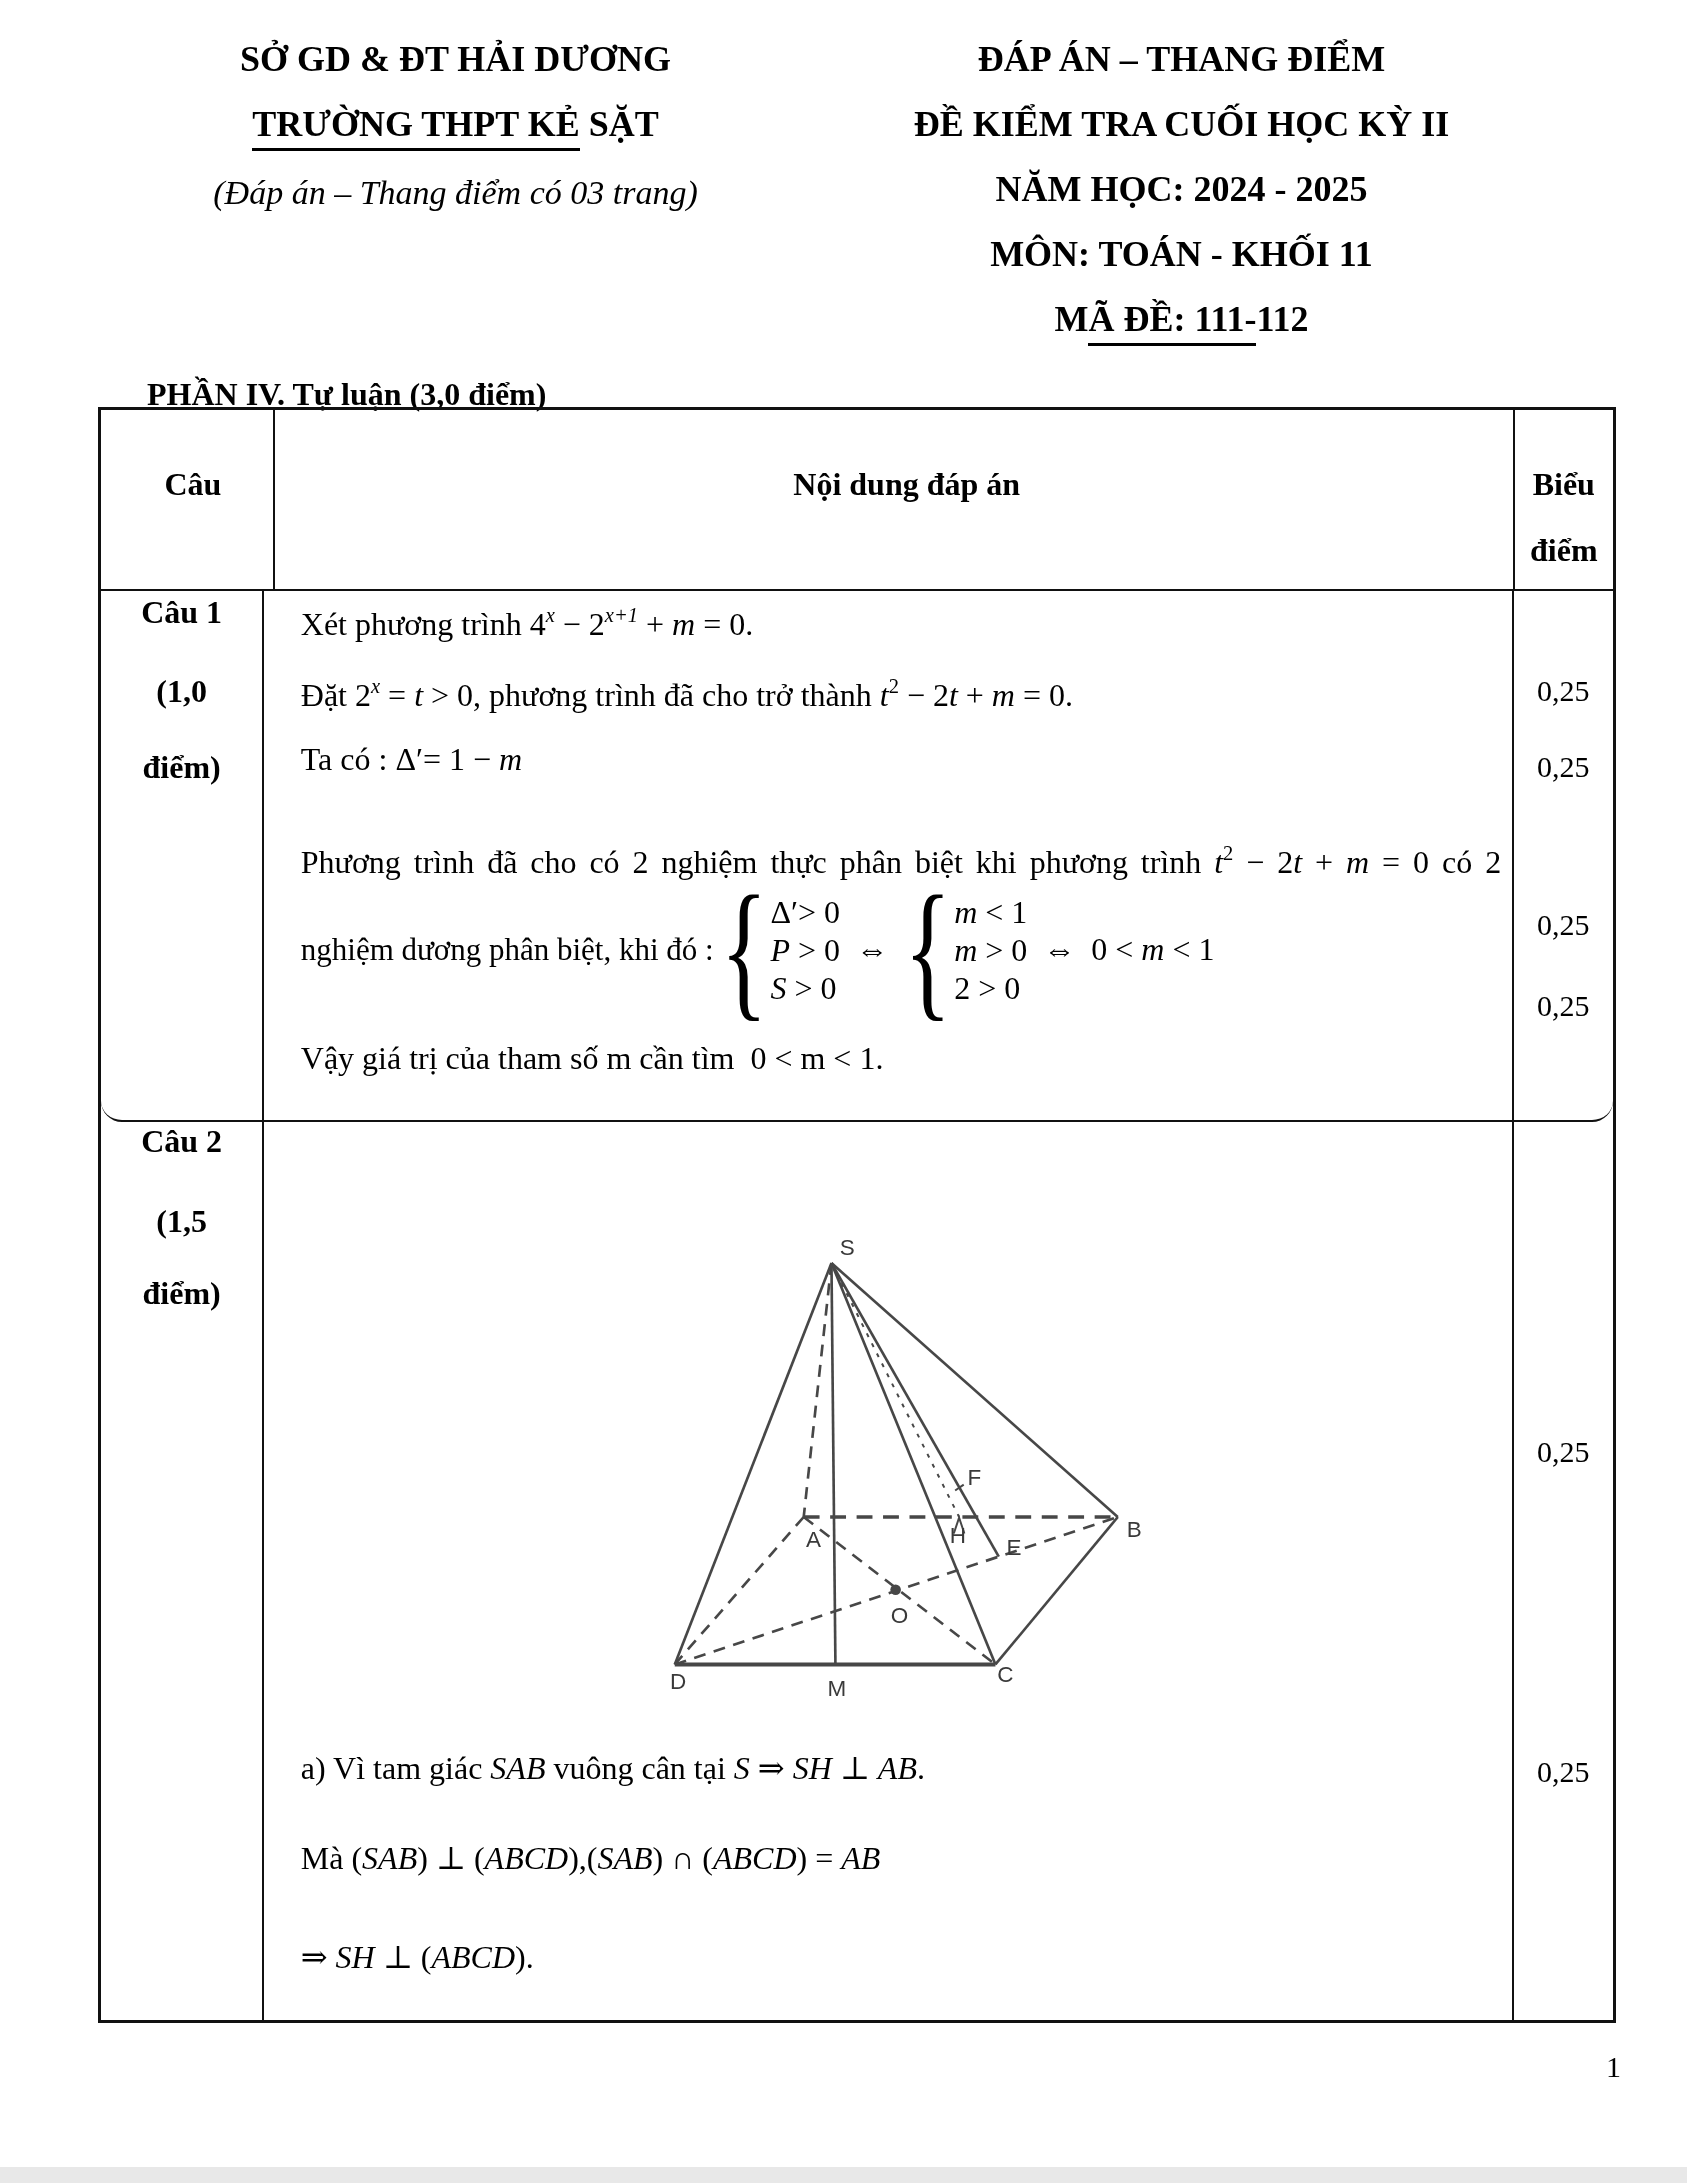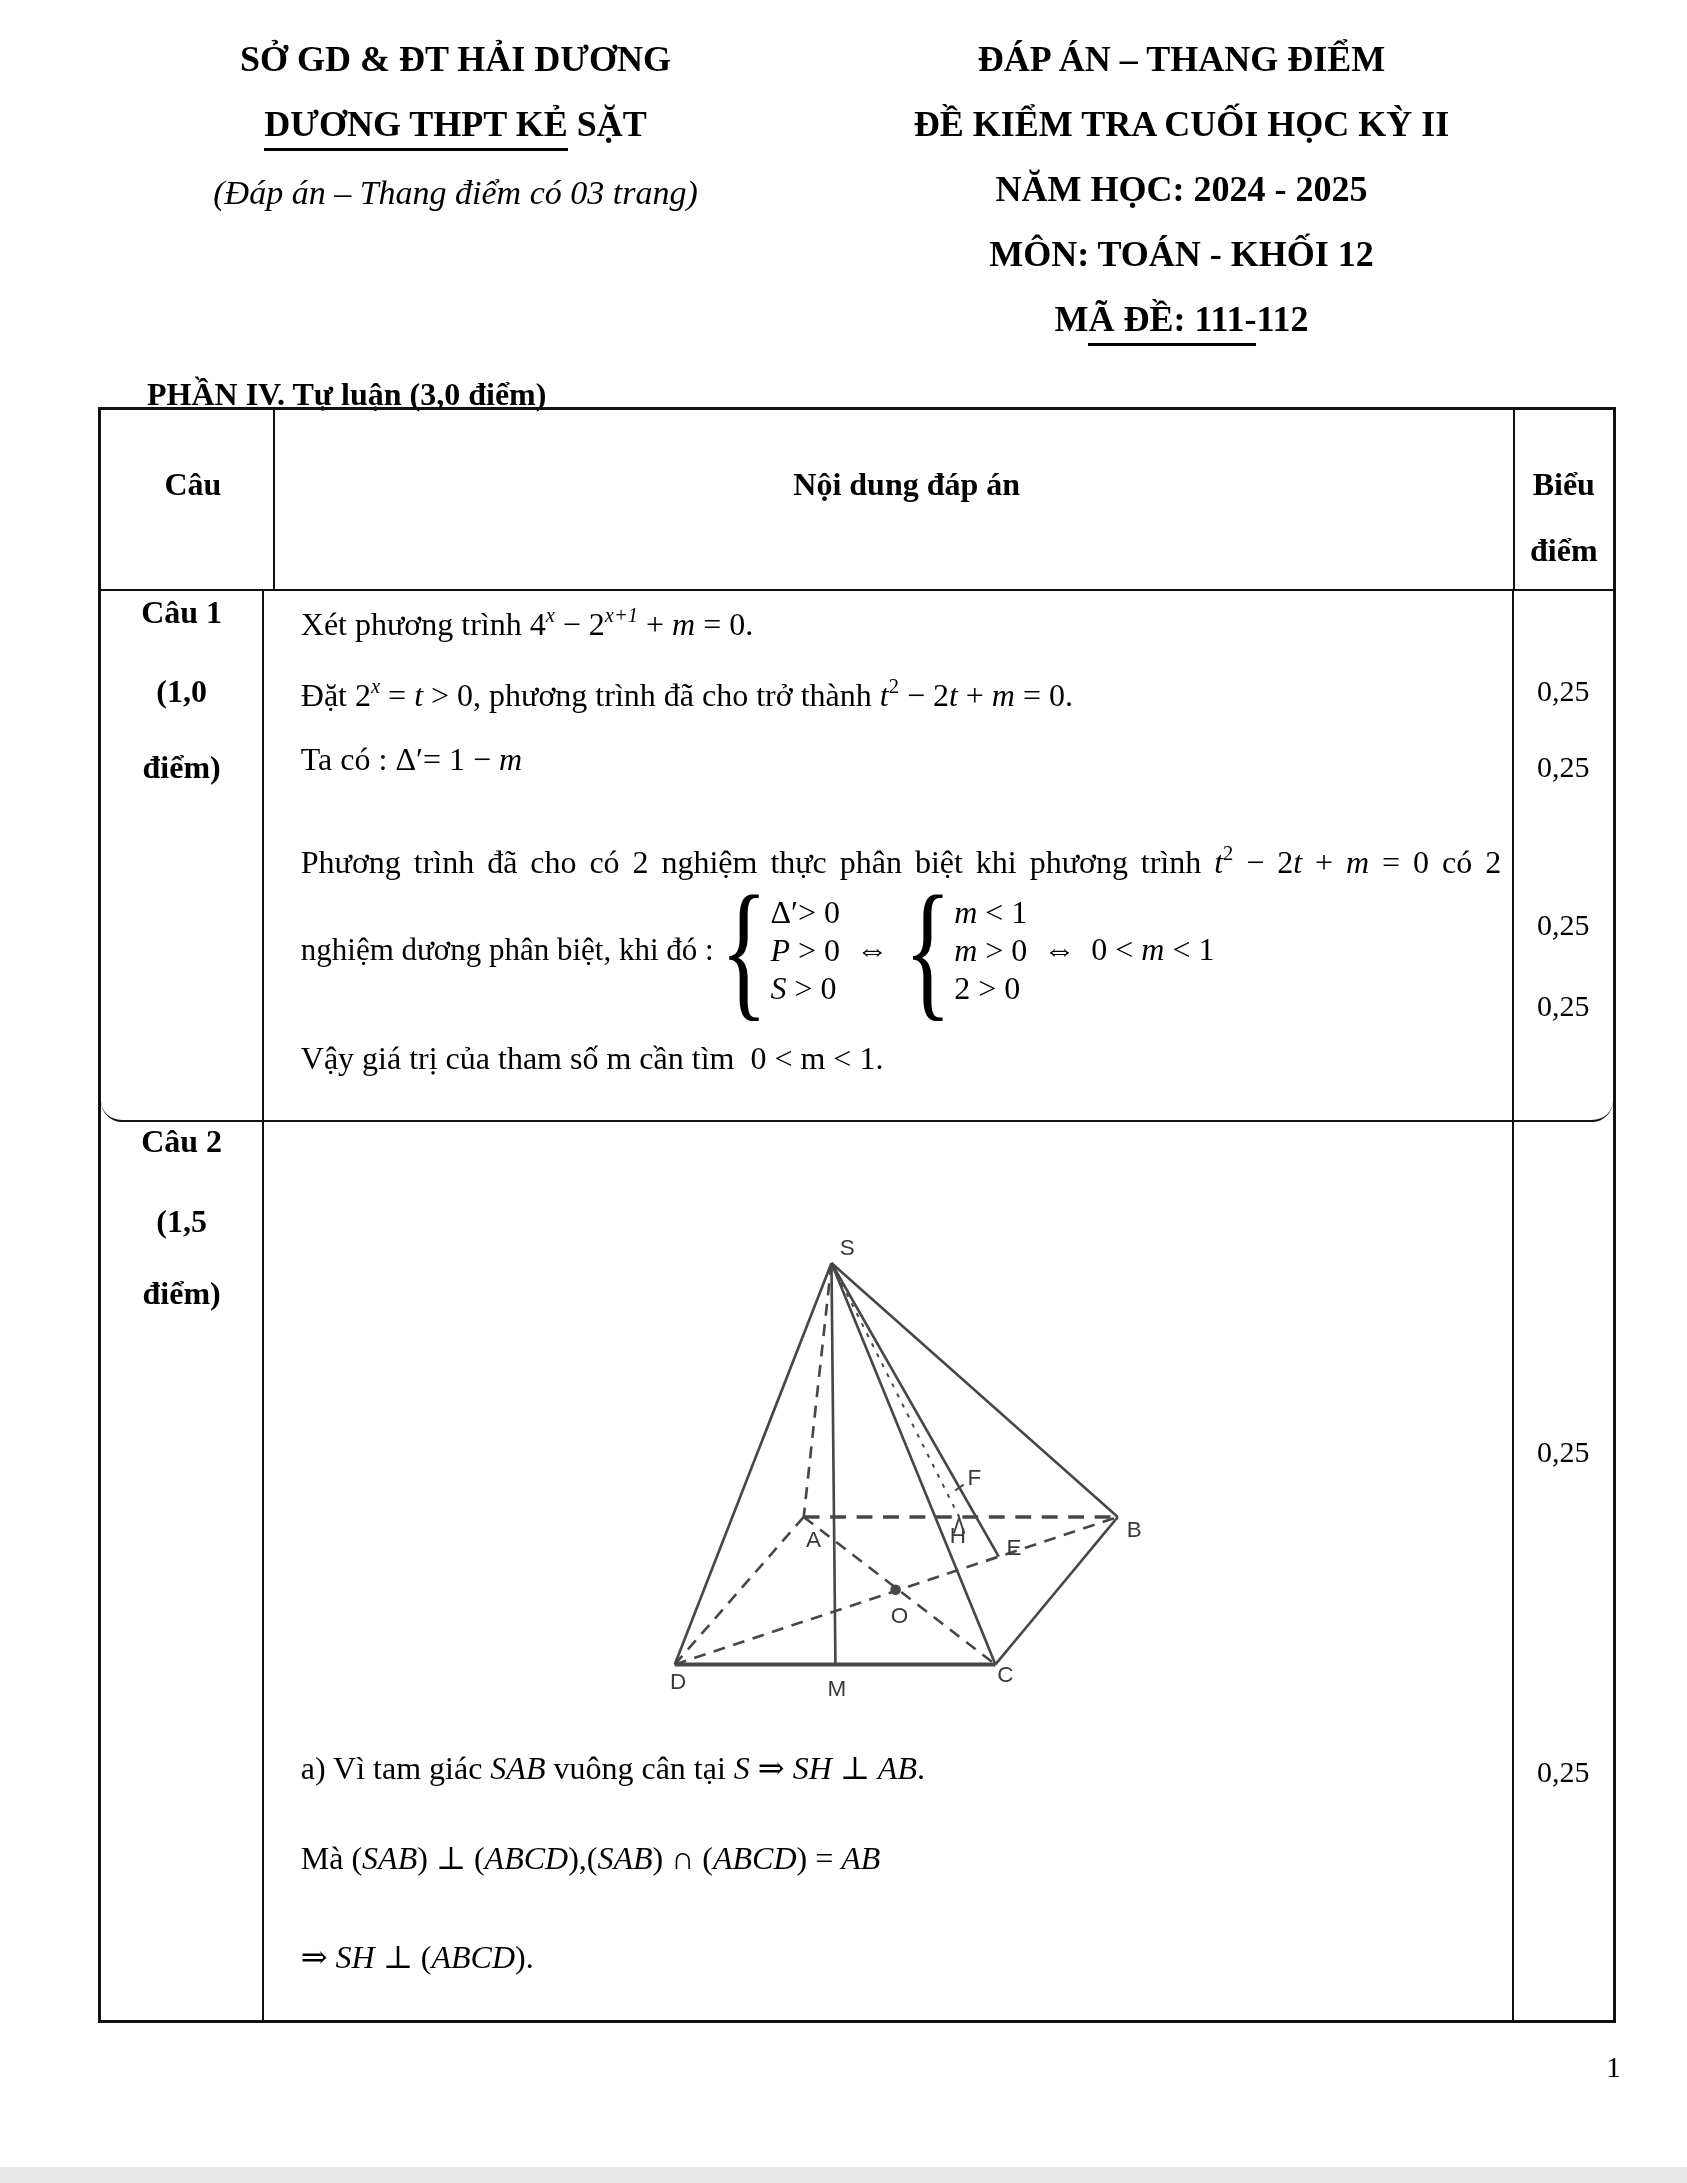--- a/index.html
+++ b/index.html
@@ -41,29 +41,29 @@
   .pageno{font-size:30px;}
   svg text{font-family:"Liberation Sans","DejaVu Sans",sans-serif;font-size:34px;fill:#3a3a3a;}
 </style>
 </head>
 <body>
 
 <div class="page">
 
   <div class="abs ctr" style="left:176px;top:26.5px;width:559px;">
     <div class="hdr-line b">SỞ GD &amp; ĐT HẢI DƯƠNG</div>
-    <div class="hdr-line b"><span class="uline">DƯƠNG THPT KẺ</span><span> SẶT</span></div>
+    <div class="hdr-line b"><span class="uline">TRƯỜNG THPT KẺ</span><span> SẶT</span></div>
     <div class="hdr-note ital">(Đáp án – Thang điểm có 03 trang)</div>
   </div>
 
   <div class="abs ctr" style="left:867px;top:26.5px;width:629px;">
     <div class="hdr-line b">ĐÁP ÁN – THANG ĐIỂM</div>
     <div class="hdr-line b">ĐỀ KIỂM TRA CUỐI HỌC KỲ II</div>
     <div class="hdr-line b">NĂM HỌC: 2024 - 2025</div>
-    <div class="hdr-line b">MÔN: TOÁN - KHỐI 12</div>
+    <div class="hdr-line b">MÔN: TOÁN - KHỐI 11</div>
     <div class="hdr-line b"><span>M</span><span class="uline">Ã ĐỀ: 111-</span><span>112</span></div>
   </div>
 
   <div class="abs section-title" style="left:147px;top:376px;">PHẦN IV. Tự luận (3,0 điểm)</div>
 
   <div class="table">
 
     <div class="trow hrow">
       <div class="cell c1 hcell">Câu</div>
       <div class="cell c2 hcell">Nội dung đáp án</div>

